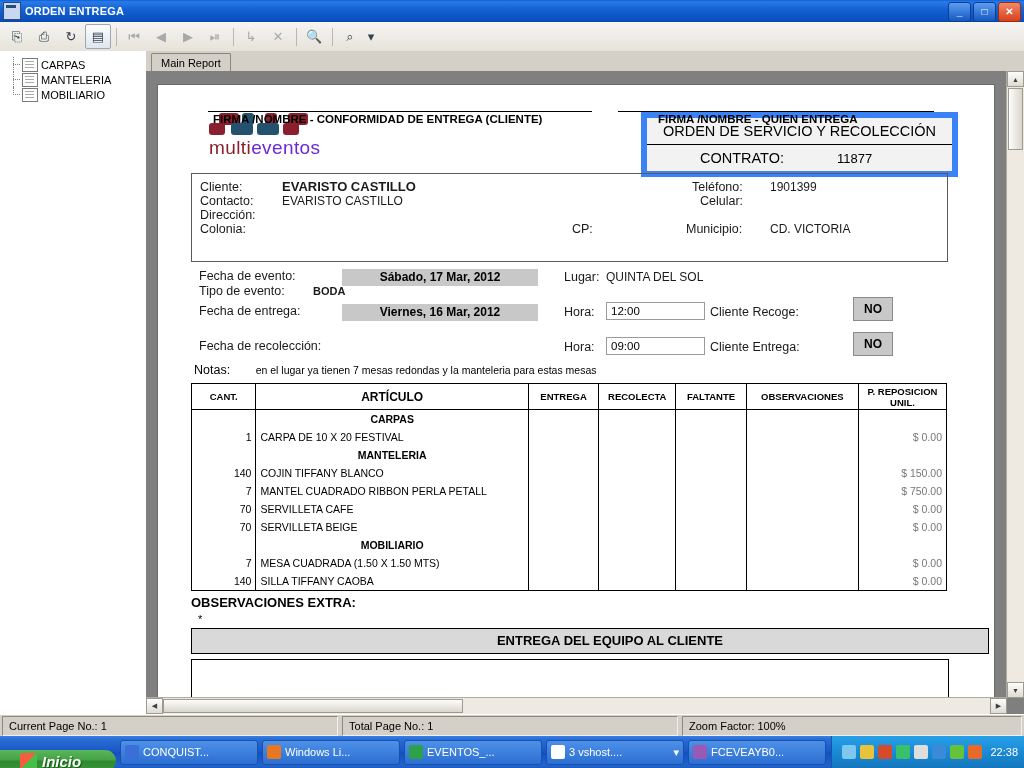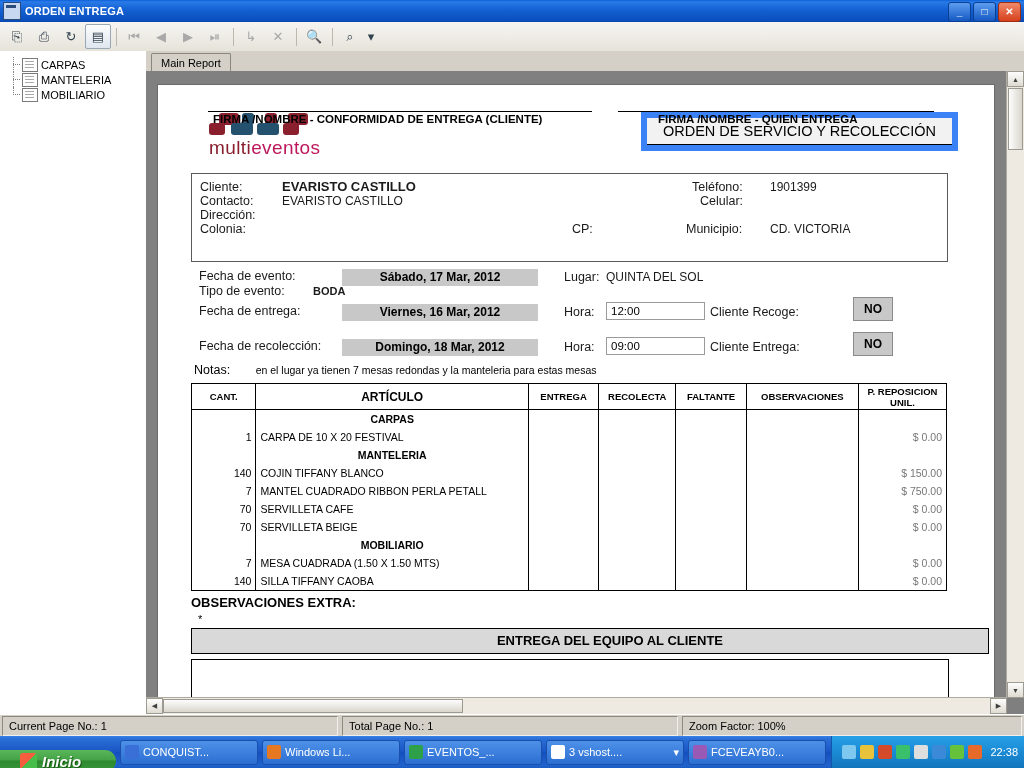--- a/index.html
+++ b/index.html
@@ -80,21 +80,21 @@
   .trayicon{width:14px;height:14px;margin-right:4px;border-radius:2px;}
   .clock{color:#fff;font-size:11px;margin-left:4px;}
 
   
   .doc{position:absolute;left:0;top:0;width:836px;height:620px;font-family:"Liberation Sans",sans-serif;color:#000;}
   .logo{position:absolute;left:51px;top:28px;width:140px;height:55px;}
   .logo .dots{position:relative;height:22px;}
   .dot{position:absolute;border-radius:3px;}
   .logo-text{position:absolute;left:0;top:24px;font-size:19px;letter-spacing:.4px;}
   .logo-text .m{color:#8a1f2e;}
-  .logo-text .e{color:#be185d;}
+  .logo-text .e{color:#6d28d9;}
 
   .hdrbox{position:absolute;left:483px;top:27px;width:305px;border:6px solid #3b82f6;}
   .hdrbox .r1{height:26px;line-height:26px;text-align:center;font-size:14.5px;border-bottom:1px solid #000;background:#f2f2f2;}
   .hdrbox .r2{height:26px;display:flex;align-items:center;background:#f2f2f2;}
   .hdrbox .r2 .lbl{flex:0 0 190px;text-align:center;font-size:14.5px;}
   .hdrbox .r2 .val{font-size:13px;}
 
   .infobox{position:absolute;left:33px;top:88px;width:755px;height:87px;border:1px solid #5a5a5a;}
   .ib{position:absolute;font-size:12.5px;color:#1a1a1a;}
   .bold{font-weight:bold;}
@@ -196,20 +196,24 @@
               <span class="dot" style="left:48px;top:10px;width:22px;height:12px;background:#23516e;"></span>
               <span class="dot" style="left:74px;top:10px;width:16px;height:12px;background:#8a1f2e;"></span>
             </div>
             <div class="logo-text">
               <span class="m">multi</span><span class="e">eventos</span>
             </div>
           </div>
 
           <div class="hdrbox">
             <div class="r1">ORDEN DE SERVICIO Y RECOLECCIÓN</div>
+            <div class="r2">
+              <span class="lbl">CONTRATO:</span>
+              <span class="val">11877</span>
+            </div>
           </div>
 
           <div class="infobox">
             <span class="ib" style="left:8px;top:6px;">Cliente:</span>
             <span class="ib bold" style="left:90px;top:5px;font-size:13px;">EVARISTO CASTILLO</span>
             <span class="ib" style="left:8px;top:20px;">Contacto:</span>
             <span class="ib" style="left:90px;top:20px;font-size:12px;">EVARISTO CASTILLO</span>
             <span class="ib" style="left:8px;top:34px;">Dirección:</span>
             <span class="ib" style="left:8px;top:48px;">Colonia:</span>
 
@@ -229,21 +233,20 @@
           <span class="ib bold" style="left:155px;top:200px;font-size:11px;">BODA</span>
 
           <span class="ib" style="left:41px;top:219px;font-size:12.5px;">Fecha de entrega:</span>
           <span class="greyfield" style="left:184px;top:219px;width:196px;">Viernes, 16 Mar, 2012</span>
           <span class="ib" style="left:406px;top:220px;">Hora:</span>
           <span class="whitefield" style="left:448px;top:217px;width:93px;">12:00</span>
           <span class="ib" style="left:552px;top:220px;">Cliente Recoge:</span>
           <span class="greybtn" style="left:695px;top:212px;">NO</span>
 
           <span class="ib" style="left:41px;top:254px;font-size:12.5px;">Fecha de recolección:</span>
-          <span class="greyfield" style="left:184px;top:254px;width:196px;">Domingo, 18 Mar, 2012</span>
           <span class="ib" style="left:406px;top:255px;">Hora:</span>
           <span class="whitefield" style="left:448px;top:252px;width:93px;">09:00</span>
           <span class="ib" style="left:552px;top:255px;">Cliente Entrega:</span>
           <span class="greybtn" style="left:695px;top:247px;">NO</span>
 
           <div class="notes">
             <span>Notas:</span>
             <span class="nval" style="margin-left:22px;">en el lugar ya tienen 7 mesas redondas y la manteleria para estas mesas</span>
           </div>
 

